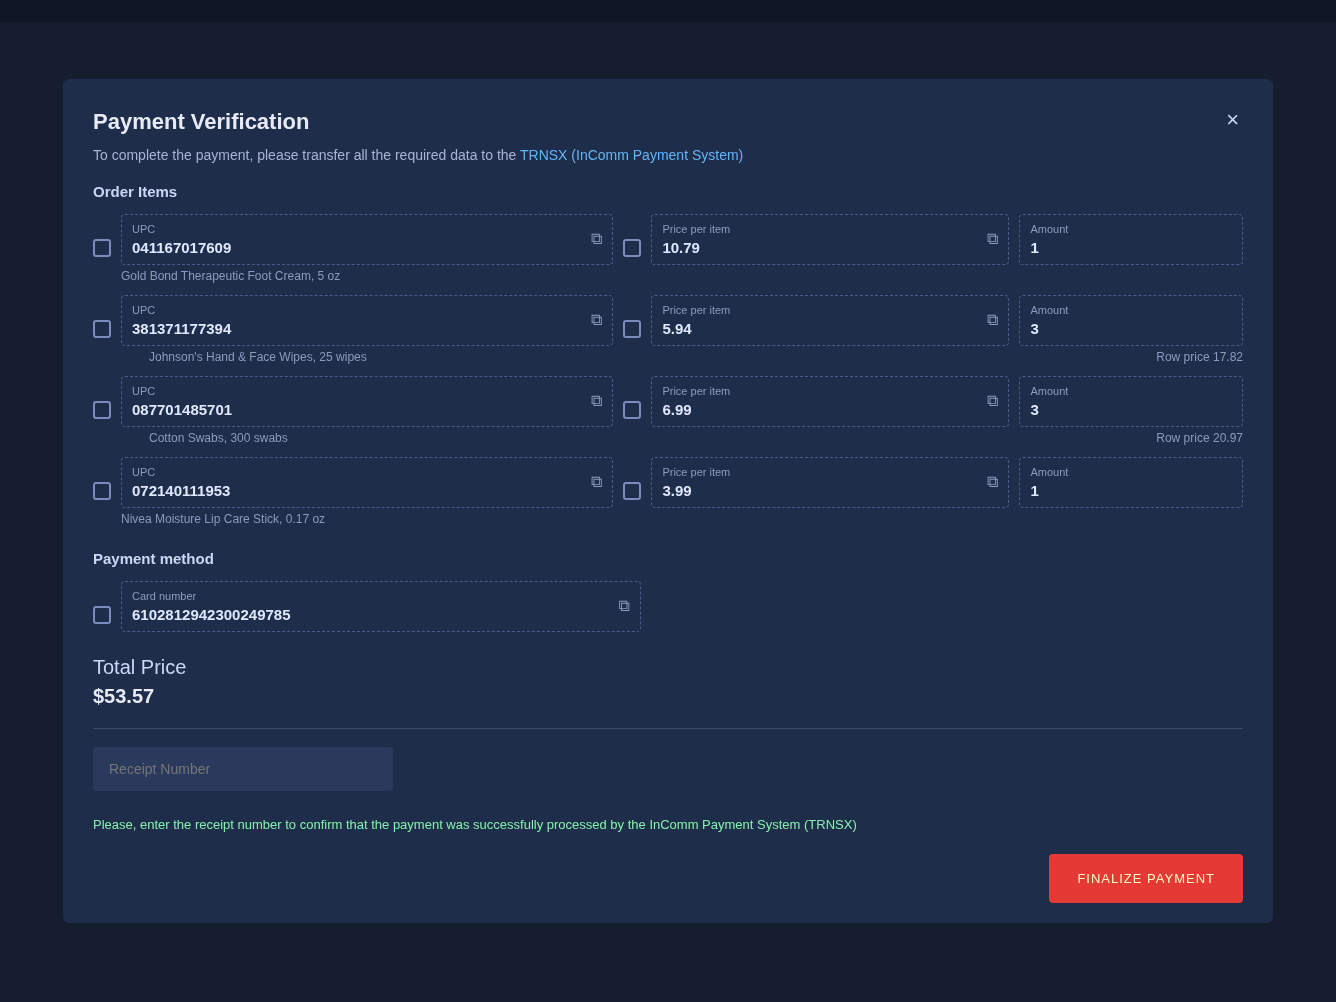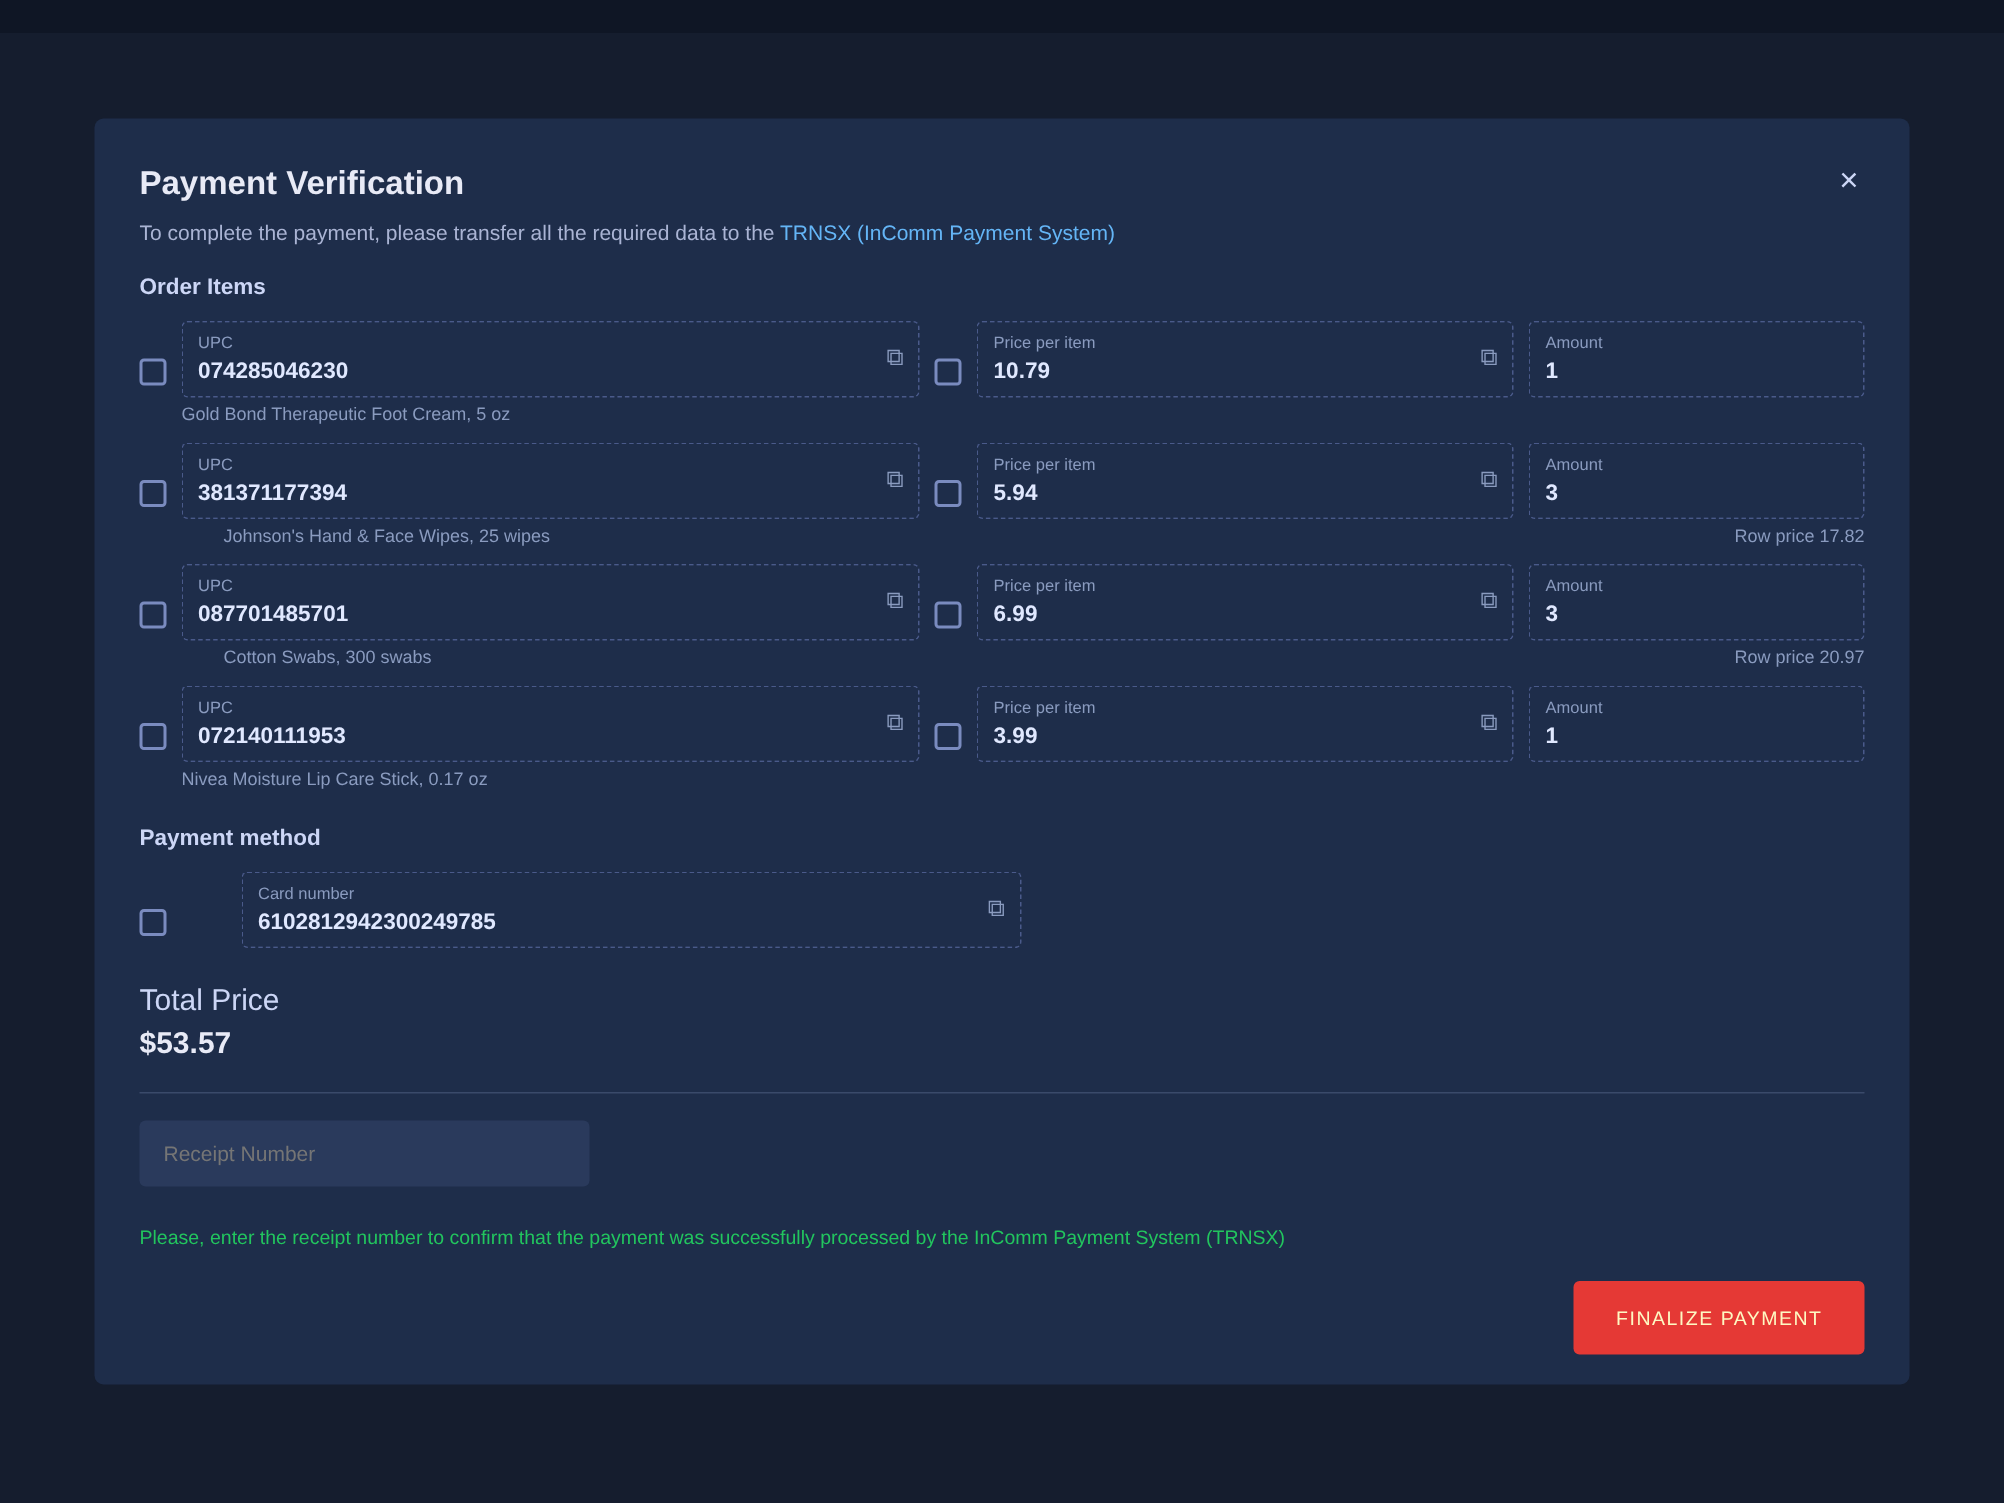--- a/index.html
+++ b/index.html
@@ -193,21 +193,20 @@
 
     .card-row {
       display: flex;
       align-items: center;
       gap: 10px;
     }
 
     .card-box {
       flex: 1;
       max-width: 520px;
-      margin-left: 40px;
     }
 
     
     .total-section {
       margin-bottom: 20px;
     }
 
     .total-label {
       font-size: 20px;
       color: #ccd6f6;
@@ -240,21 +239,21 @@
       border-radius: 4px;
       padding: 14px 16px;
       font-size: 14px;
       color: #8a9bbf;
       width: 300px;
       outline: none;
     }
 
     .receipt-desc {
       font-size: 13px;
-      color: #22c55e;
+      color: #86efac;
       flex: 1;
       line-height: 1.5;
     }
 
     
     .modal-footer {
       display: flex;
       justify-content: flex-end;
       margin-top: 20px;
     }
@@ -301,21 +300,21 @@
 
     <div class="order-items">
 
       <div class="row-with-desc">
         <div class="row-fields">
           <div class="checkbox-wrap">
             <input type="checkbox" class="field-checkbox" style="">
           </div>
           <div class="field-box upc-box">
             <div class="field-label">UPC</div>
-            <div class="field-value">074285046230</div>
+            <div class="field-value">041167017609</div>
             <button class="copy-btn">
               <span class="copy-icon">⧉</span>
             </button>
           </div>
           <div class="checkbox-wrap">
             <input type="checkbox" class="field-checkbox" style="">
           </div>
           <div class="field-box price-box">
             <div class="field-label">Price per item</div>
             <div class="field-value">10.79</div>

